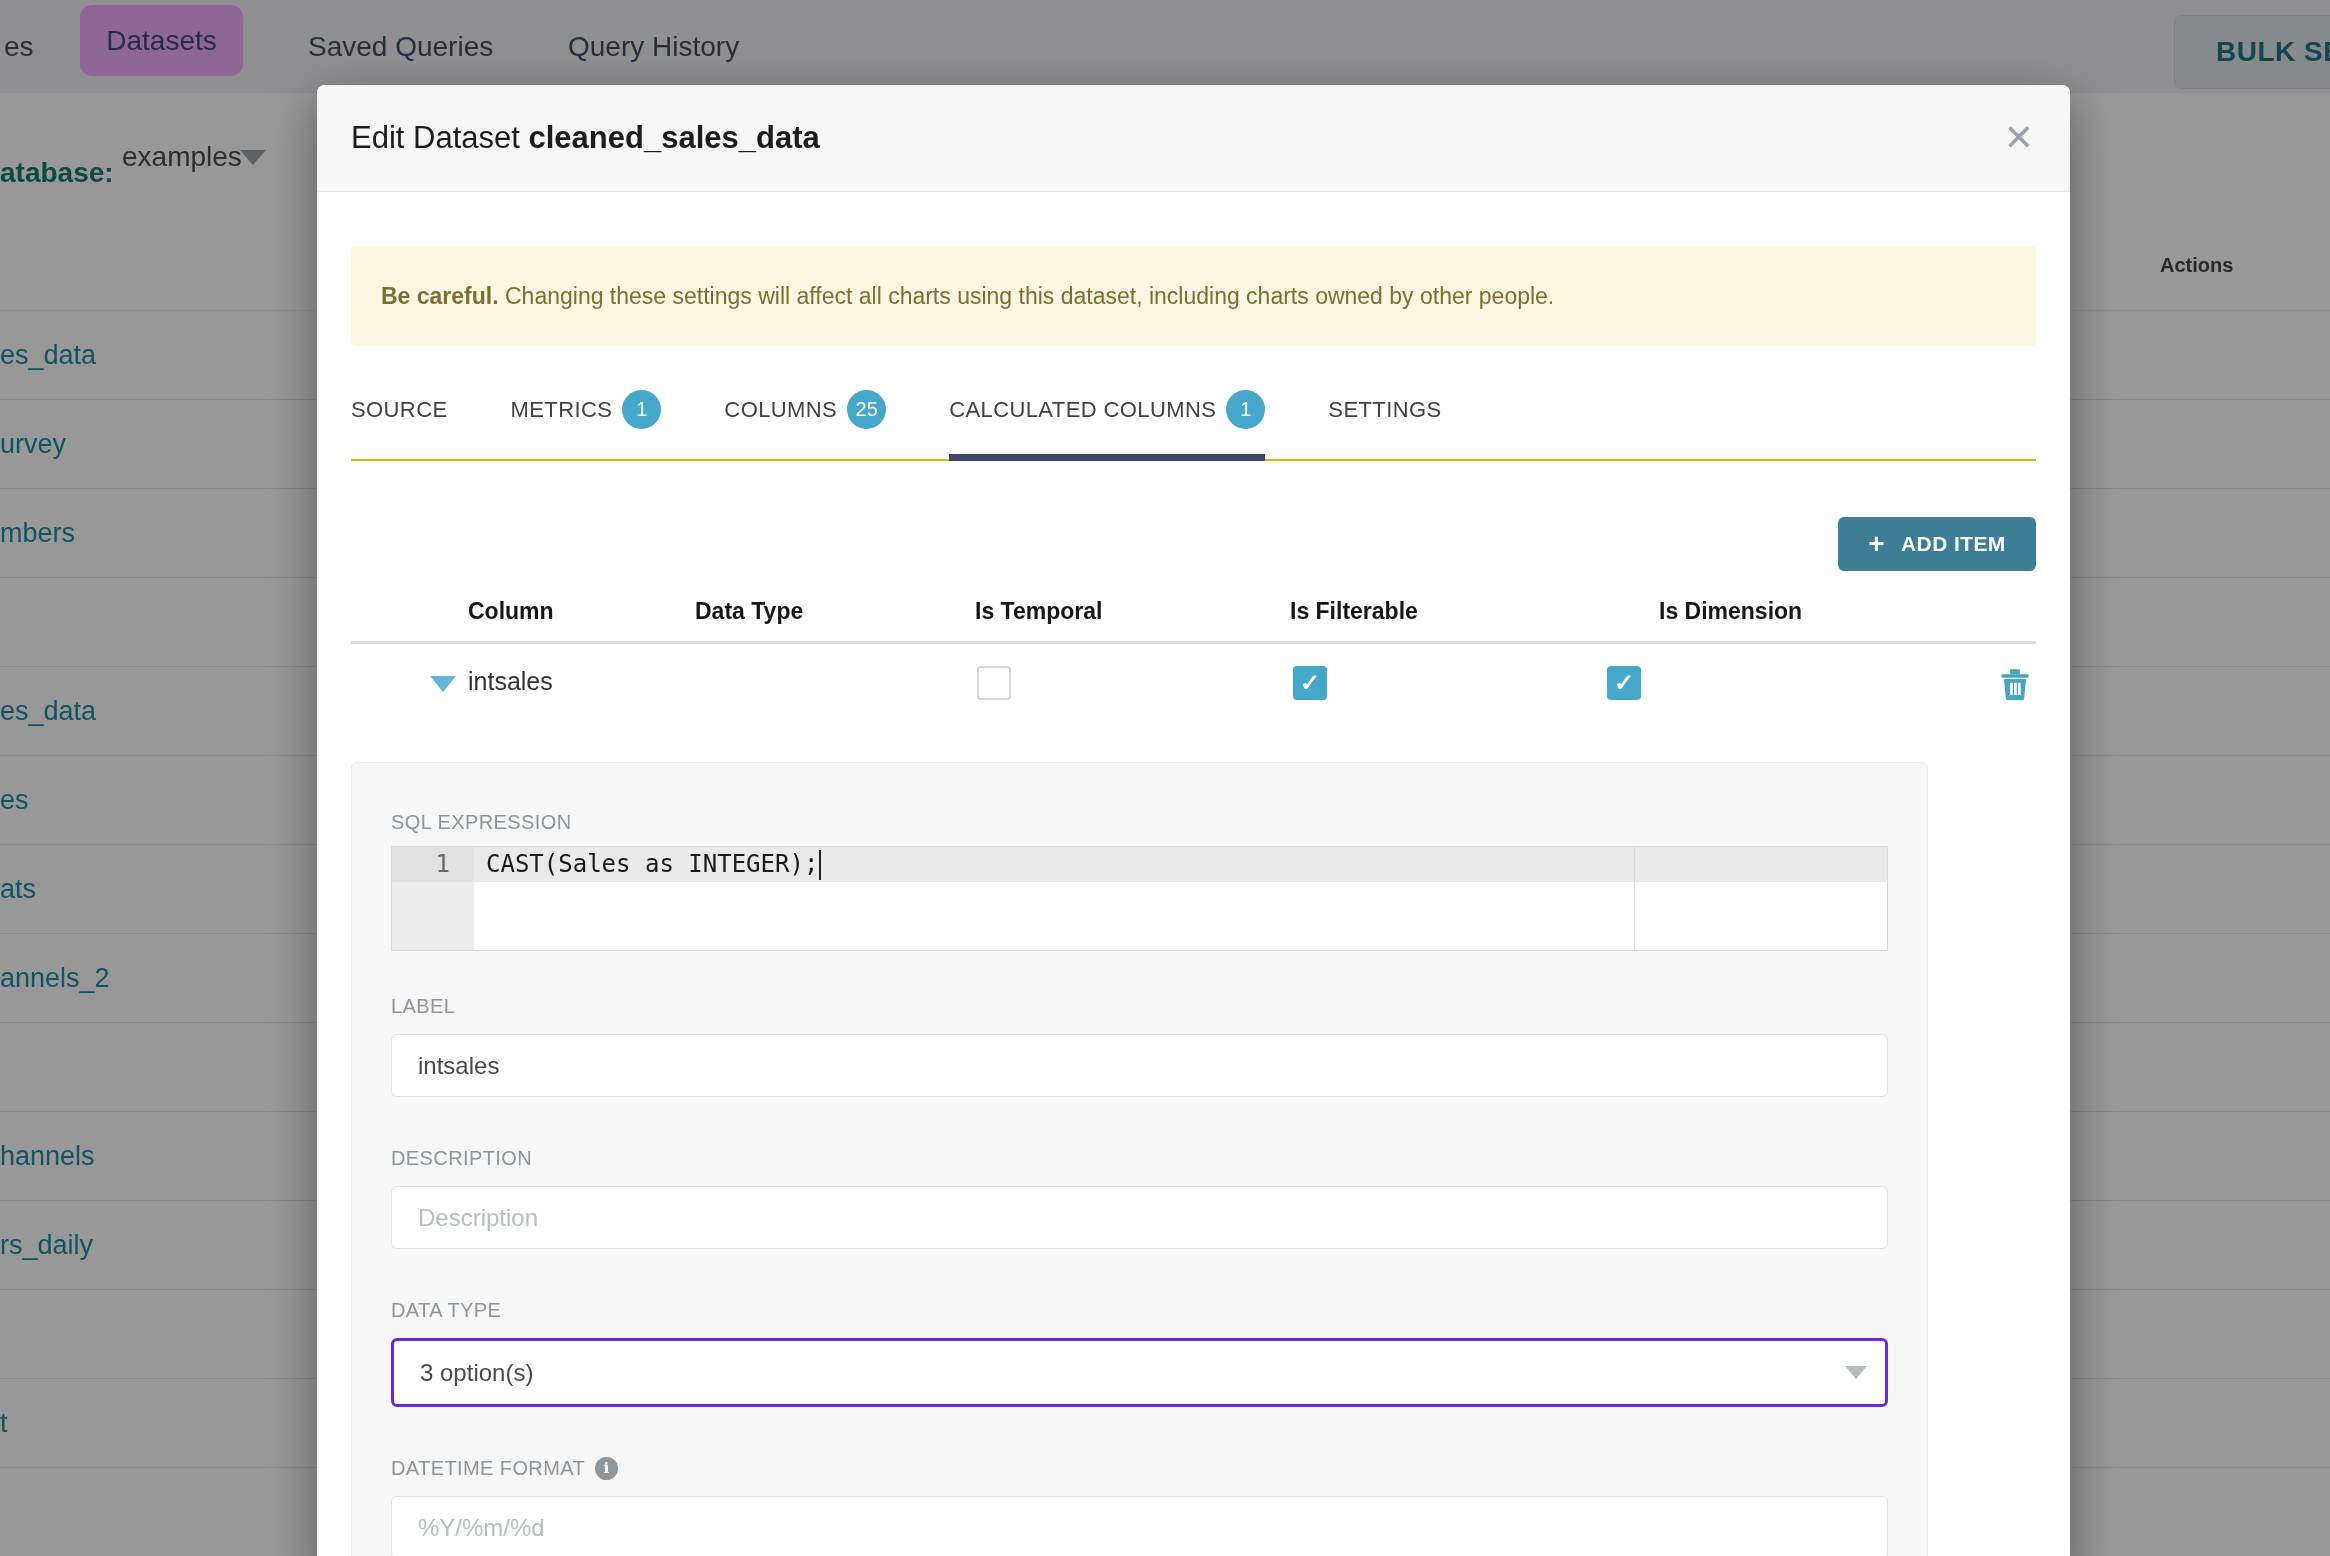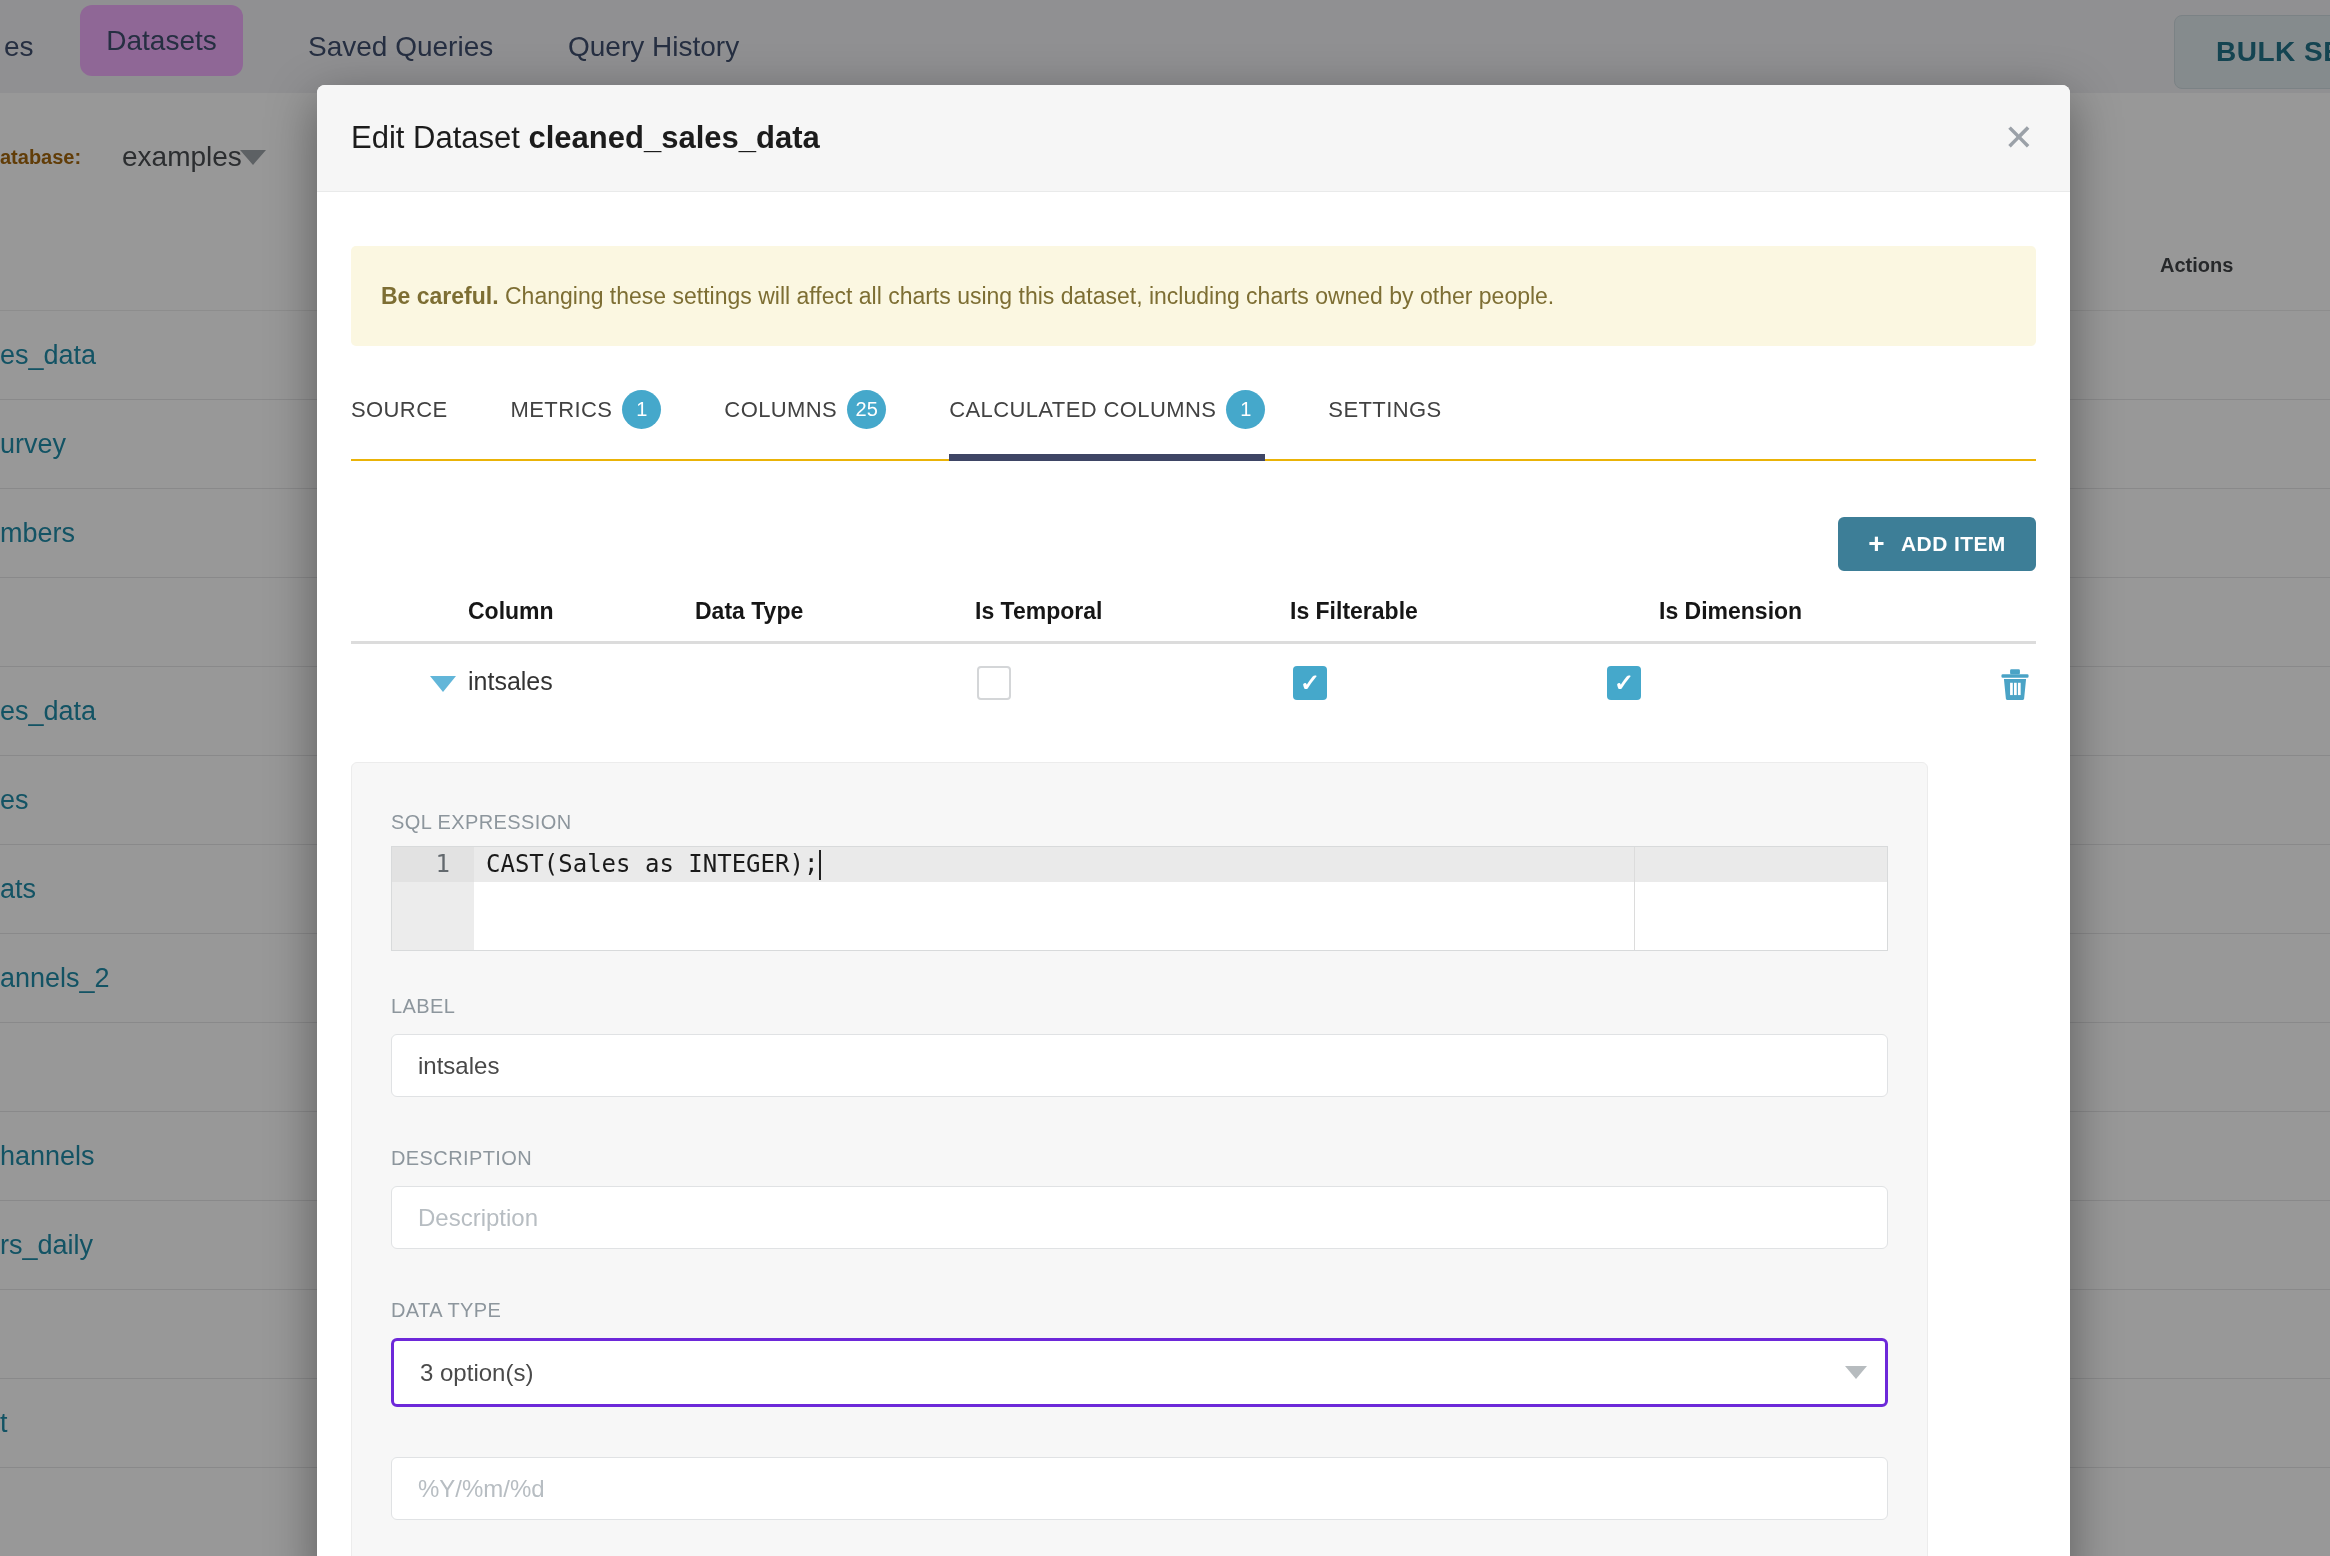--- a/index.html
+++ b/index.html
@@ -11,21 +11,21 @@
   .page{position:absolute;inset:0;background:#fff;}
   .topnav{position:absolute;left:0;top:0;width:2330px;height:93px;background:#f1f2f4;border-bottom:1px solid #e3e4e6;}
   .nav-partial{position:absolute;left:4px;top:0;height:93px;line-height:93px;font-size:28px;color:#3b4a6b;}
   .nav-pill{position:absolute;left:80px;top:5px;width:163px;height:71px;background:#f0abfc;border-radius:12px;
     text-align:center;line-height:71px;font-size:28px;color:#3b4a6b;}
   .nav-link{position:absolute;top:0;height:93px;line-height:93px;font-size:28px;color:#3b4a6b;}
   .nav-link.saved{left:308px;} .nav-link.history{left:568px;}
   .bulk-btn{position:absolute;left:2174px;top:15px;height:74px;width:280px;background:#dfe8ec;border:1px solid #cdd9de;
     border-radius:8px;font-weight:bold;font-size:28px;color:#1d6e86;letter-spacing:.5px;line-height:72px;padding-left:41px;box-sizing:border-box;}
   .filterbar{position:absolute;left:0;top:93px;width:2330px;height:128px;background:#fff;}
-  .filter-label{position:absolute;left:0px;top:0;height:128px;line-height:128px;font-size:20px;font-weight:bold;color:#a16207;}
+  .filter-label{position:absolute;left:0px;top:16px;height:128px;line-height:128px;font-size:28px;font-weight:bold;color:#0f766e;}
   .filter-value{position:absolute;left:122px;top:0;height:128px;line-height:128px;font-size:28px;color:#45494d;}
   .caret-down{width:0;height:0;border-left:13px solid transparent;border-right:13px solid transparent;border-top:15px solid #9aa0a5;display:inline-block;}
   .filter-caret{position:absolute;left:240px;top:57px;}
   .bgtable{position:absolute;left:0;top:221px;width:2330px;}
   .bg-headrow{position:relative;height:89px;border-bottom:1px solid #ececec;}
   .actions-head{position:absolute;left:2160px;top:0;height:89px;line-height:89px;font-weight:bold;font-size:20px;color:#3c3f42;}
   .bg-row{position:relative;height:88px;border-bottom:1px solid #e5e6e7;}
   .bg-row a{font-size:27px;color:#1a89a6;text-decoration:none;line-height:88px;display:inline-block;}
   
   .overlay{position:absolute;inset:0;background:rgba(10,10,10,0.42);}
@@ -212,17 +212,21 @@
 
       <div class="fgroup">
         <div class="field-label">DATA TYPE</div>
         <div class="select">
           <span class="select-value">3 option(s)</span>
           <span class="select-caret"></span>
         </div>
       </div>
 
       <div class="fgroup">
+        <div class="field-label">
+          <span>DATETIME FORMAT</span>
+          <span class="info-dot">i</span>
+        </div>
         <input class="tinput" type="text" placeholder="%Y/%m/%d" style="">
       </div>
     </div>
   </div>
 </div>
 
 </body></html>

